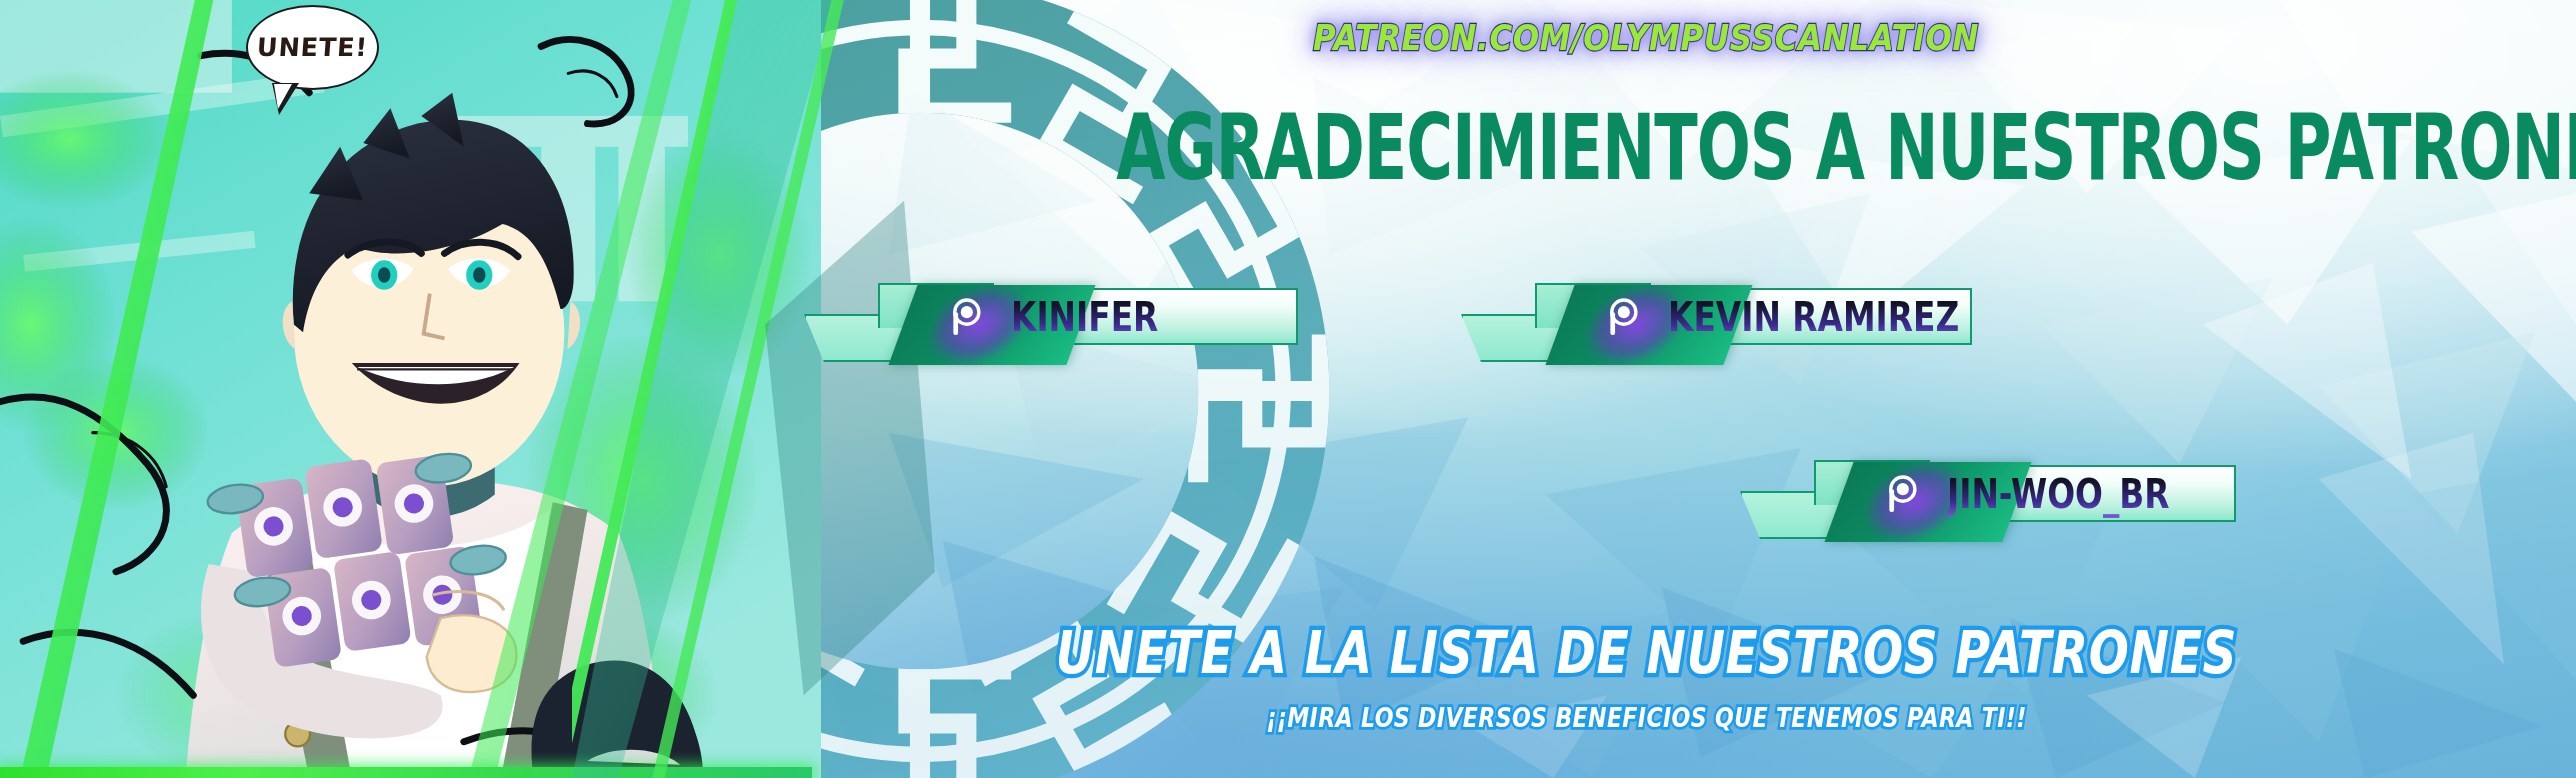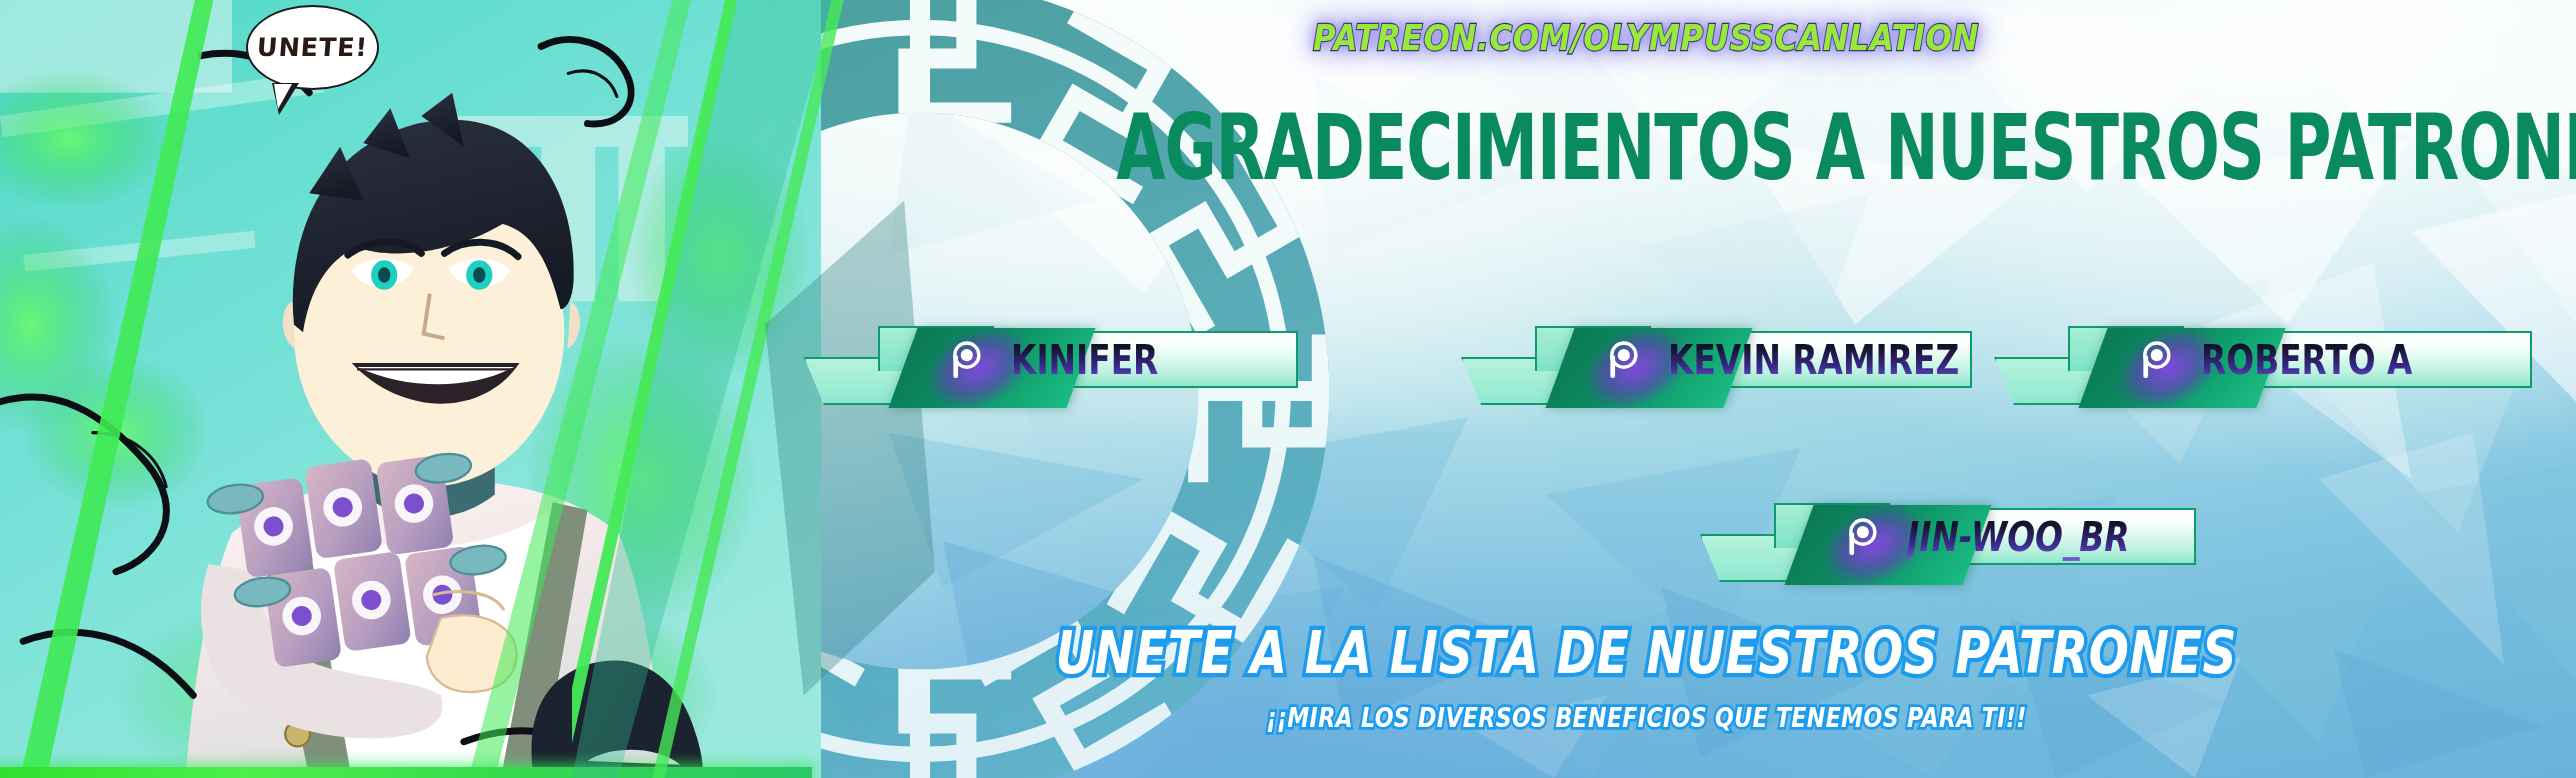--- a/index.html
+++ b/index.html
@@ -124,21 +124,21 @@
     font-weight:700;
     font-size:91px; line-height:1;
     color:#0a8a5f;
     transform:scaleX(.70);
     letter-spacing:-1.5px;
     z-index:7; white-space:nowrap;
   }
 
   
   .badge {
-    position:absolute; height:57px; z-index:8;margin-top:43px;
+    position:absolute; height:57px; z-index:8;
   }
   .badge .tab {
     position:absolute; left:0; top:26px;
     width:124px; height:48px;
     background:linear-gradient(180deg,#b6f2dd 0%, #8fe9cf 100%);
     border:2.3px solid #0f9b6e;
     clip-path:polygon(0 0, 100% 0, 100% 100%, 20px 100%);
     z-index:1;
   }
   .badge .tab2 {
@@ -551,38 +551,23 @@
     <div class="plogo">
       <svg viewBox="0 0 64 64">
         <circle cx="28" cy="24" r="18" fill="none" stroke="#ffffff" stroke-width="5"></circle>
         <rect x="8" y="24" width="7" height="34" rx="3" fill="#ffffff"></rect>
         <circle cx="28" cy="24" r="9" fill="#ffffff"></circle>
       </svg>
     </div>
     <div class="pname">KEVIN RAMIREZ</div>
   </div>
 
-  <div class="badge" style="left:1994px; top:288px; width:541px;">
-    <div class="tab"></div>
-    <div class="tab2"></div>
-    <div class="panel" style="width:421px;"></div>
-    <div class="para"></div>
-    <div class="glow"></div>
-    <div class="plogo">
-      <svg viewBox="0 0 64 64">
-        <circle cx="28" cy="24" r="18" fill="none" stroke="#ffffff" stroke-width="5"></circle>
-        <rect x="8" y="24" width="7" height="34" rx="3" fill="#ffffff"></rect>
-        <circle cx="28" cy="24" r="9" fill="#ffffff"></circle>
-      </svg>
-    </div>
-    <div class="pname">ROBERTO A</div>
-  </div>
-
-
-  <div class="badge" style="left:1700px; top:465px; width:495px;font-style:italic;">
+
+
+  <div class="badge" style="left:1740px; top:465px; width:495px;">
     <div class="tab"></div>
     <div class="tab2"></div>
     <div class="panel" style="width:379px;"></div>
     <div class="para"></div>
     <div class="glow"></div>
     <div class="plogo">
       <svg viewBox="0 0 64 64">
         <circle cx="28" cy="24" r="18" fill="none" stroke="#ffffff" stroke-width="5"></circle>
         <rect x="8" y="24" width="7" height="34" rx="3" fill="#ffffff"></rect>
         <circle cx="28" cy="24" r="9" fill="#ffffff"></circle>

